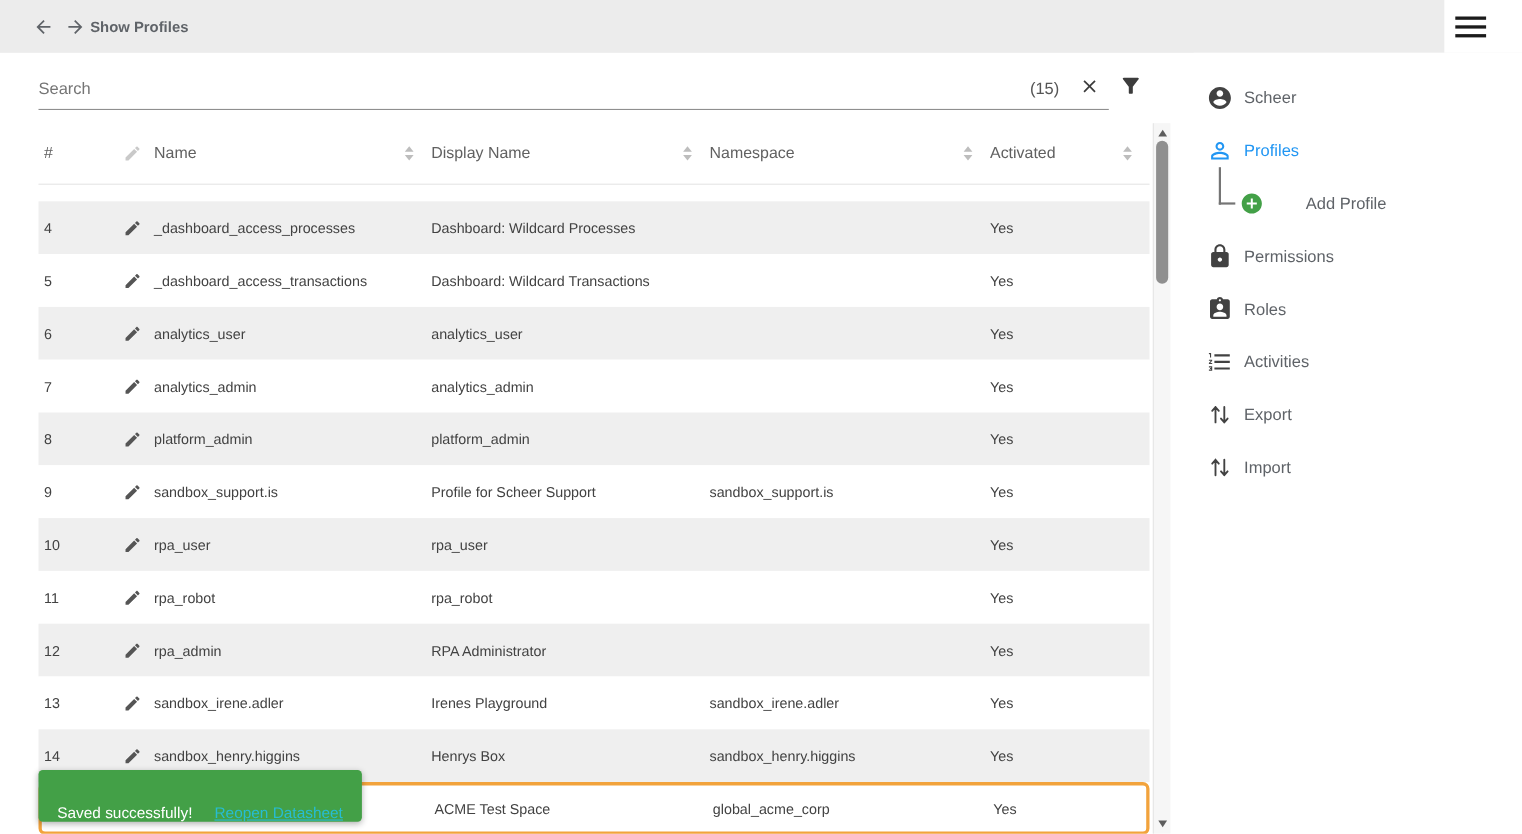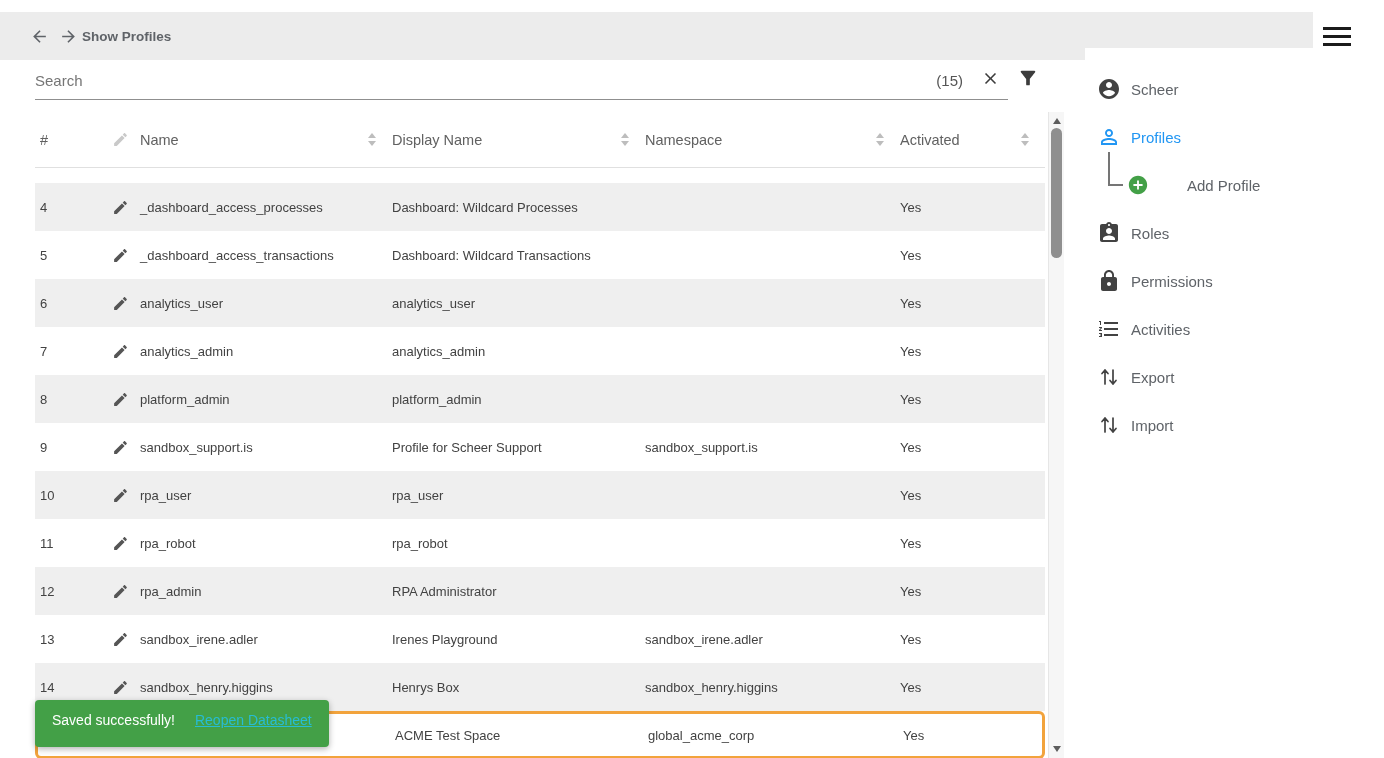--- a/index.html
+++ b/index.html
@@ -1,21 +1,21 @@
 <!DOCTYPE html>
 <html><head>
 <meta charset="utf-8">
 <style>
   * { margin:0; padding:0; box-sizing:border-box; }
   html,body { width:1384px; height:758px; overflow:hidden; background:#fff;
     font-family:"Liberation Sans", sans-serif; }
   body { position:relative; }
 
   
-  .topbar { position:absolute; top:12px; left:0; width:1384px; height:48px; background:#ececec; }
+  .topbar { position:absolute; top:0; left:0; width:1384px; height:48px; background:#ececec; }
   .nav { position:absolute; left:30px; top:0; height:48px; display:flex; align-items:center; gap:10px; }
   .nav svg { width:19px; height:19px; fill:#5f6368; cursor:pointer; }
   .topbar-title { position:absolute; left:82px; top:0; height:48px; display:flex; align-items:center;
     font-size:13.5px; font-weight:bold; color:#5f6368; }
   .topbar-white { position:absolute; right:0; top:0; width:71px; height:48px; background:#fff;
     display:flex; align-items:center; }
   .hamburger { margin-left:10px; cursor:pointer; }
   .hamburger span { display:block; width:28px; height:3px; background:#1b1b1b; margin:5px 0; }
 
   
@@ -57,21 +57,21 @@
   .sb-btn.down { bottom:2px; }
   .tri-up { width:0; height:0; border-left:4.5px solid transparent; border-right:4.5px solid transparent;
     border-bottom:6px solid #5d5d5d; }
   .tri-down { width:0; height:0; border-left:4.5px solid transparent; border-right:4.5px solid transparent;
     border-top:6px solid #5d5d5d; }
   .sb-thumb { position:absolute; left:2px; top:16px; width:11px; height:130px;
     background:#8f8f8f; border-radius:6px; cursor:pointer; }
 
   
   .toast { position:absolute; left:35px; top:700px; height:47px; min-width:287px; z-index:20;
-    background:#43A047; border-radius:4px; display:flex; align-items:flex-start; padding:12px 17px;
+    background:#43A047; border-radius:4px; display:flex; align-items:flex-end; padding:0 17px;
     color:#fff; font-size:14px; box-shadow:0 2px 6px rgba(0,0,0,.3); white-space:nowrap; }
   .toast a { margin-left:20px; text-decoration:underline; cursor:pointer; }
 
   
   .sidebar { position:absolute; left:1085px; top:48px; width:299px; padding-top:17px; background:#fff; }
   .side-item { display:flex; align-items:center; gap:10px; height:48px; padding-left:12px;
     font-size:15px; color:#5f6368; cursor:pointer; }
   .side-item svg { width:24px; height:24px; fill:#424242; flex:0 0 auto; }
   .side-item.active { color:#2196F3;text-align:right; }
   .side-item.active svg { fill:#2196F3; }
@@ -342,29 +342,29 @@
   <div class="side-sub">
     <div class="side-item">
       <svg viewBox="0 0 24 24">
           <path d="M12 2C6.48 2 2 6.48 2 12s4.48 10 10 10 10-4.48 10-10S17.52 2 12 2zm5 11h-4v4h-2v-4H7v-2h4V7h2v4h4v2z"></path>
         </svg>
       <span>Add Profile</span>
     </div>
   </div>
   <div class="side-item">
     <svg viewBox="0 0 24 24">
+        <path d="M18 8h-1V6c0-2.76-2.24-5-5-5S7 3.24 7 6v2H6c-1.1 0-2 .9-2 2v10c0 1.1.9 2 2 2h12c1.1 0 2-.9 2-2V10c0-1.1-.9-2-2-2zm-6 9c-1.1 0-2-.9-2-2s.9-2 2-2 2 .9 2 2-.9 2-2 2zm3.1-9H8.9V6c0-1.71 1.39-3.1 3.1-3.1 1.71 0 3.1 1.39 3.1 3.1v2z"></path>
+      </svg>
+    <span>Permissions</span>
+  </div>
+  <div class="side-item">
+    <svg viewBox="0 0 24 24">
         <path d="M19 3h-4.18C14.4 1.84 13.3 1 12 1c-1.3 0-2.4.84-2.82 2H5c-1.1 0-2 .9-2 2v14c0 1.1.9 2 2 2h14c1.1 0 2-.9 2-2V5c0-1.1-.9-2-2-2zm-7 0c.55 0 1 .45 1 1s-.45 1-1 1-1-.45-1-1 .45-1 1-1zm0 4c1.66 0 3 1.34 3 3s-1.34 3-3 3-3-1.34-3-3 1.34-3 3-3zm6 12H6v-1.4c0-2 4-3.1 6-3.1s6 1.1 6 3.1V19z"></path>
       </svg>
     <span>Roles</span>
-  </div>
-  <div class="side-item">
-    <svg viewBox="0 0 24 24">
-        <path d="M18 8h-1V6c0-2.76-2.24-5-5-5S7 3.24 7 6v2H6c-1.1 0-2 .9-2 2v10c0 1.1.9 2 2 2h12c1.1 0 2-.9 2-2V10c0-1.1-.9-2-2-2zm-6 9c-1.1 0-2-.9-2-2s.9-2 2-2 2 .9 2 2-.9 2-2 2zm3.1-9H8.9V6c0-1.71 1.39-3.1 3.1-3.1 1.71 0 3.1 1.39 3.1 3.1v2z"></path>
-      </svg>
-    <span>Permissions</span>
   </div>
   <div class="side-item">
     <svg viewBox="0 0 24 24">
         <path d="M2 17h2v.5H3v1h1v.5H2v1h3v-4H2v1zm1-9h1V4H2v1h1v3zm-1 3h1.8L2 13.1v.9h3v-1H3.2L5 10.9V10H2v1zm5-6v2h14V5H7zm0 14h14v-2H7v2zm0-6h14v-2H7v2z"></path>
       </svg>
     <span>Activities</span>
   </div>
   <div class="side-item">
     <svg class="stroke-icon" viewBox="0 0 24 24">
         <path d="M8 19 L8 5 M8 5 L5 8.5 M8 5 L11 8.5 M16 5 L16 19 M16 19 L13 15.5 M16 19 L19 15.5"></path>

